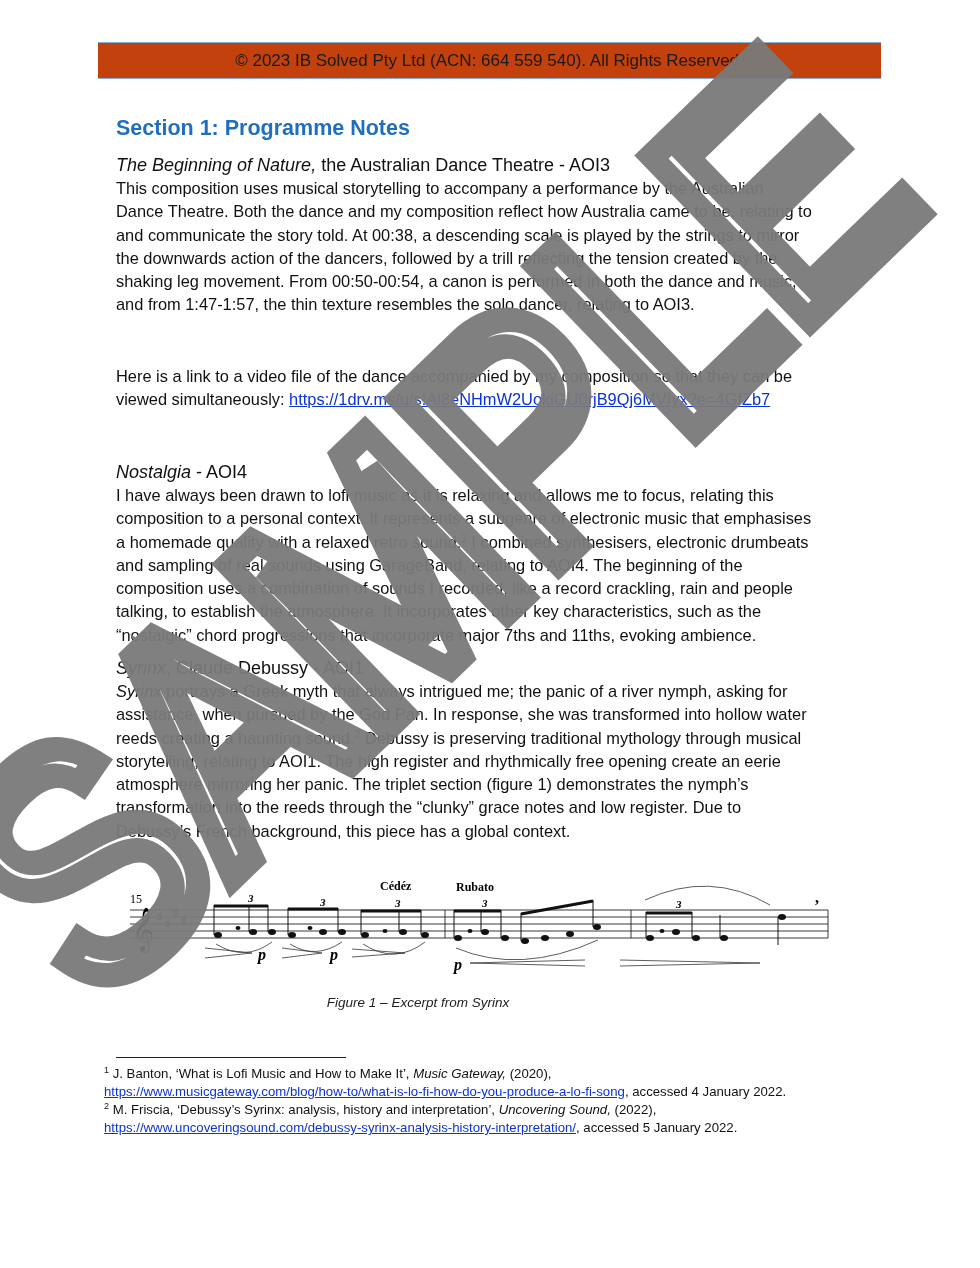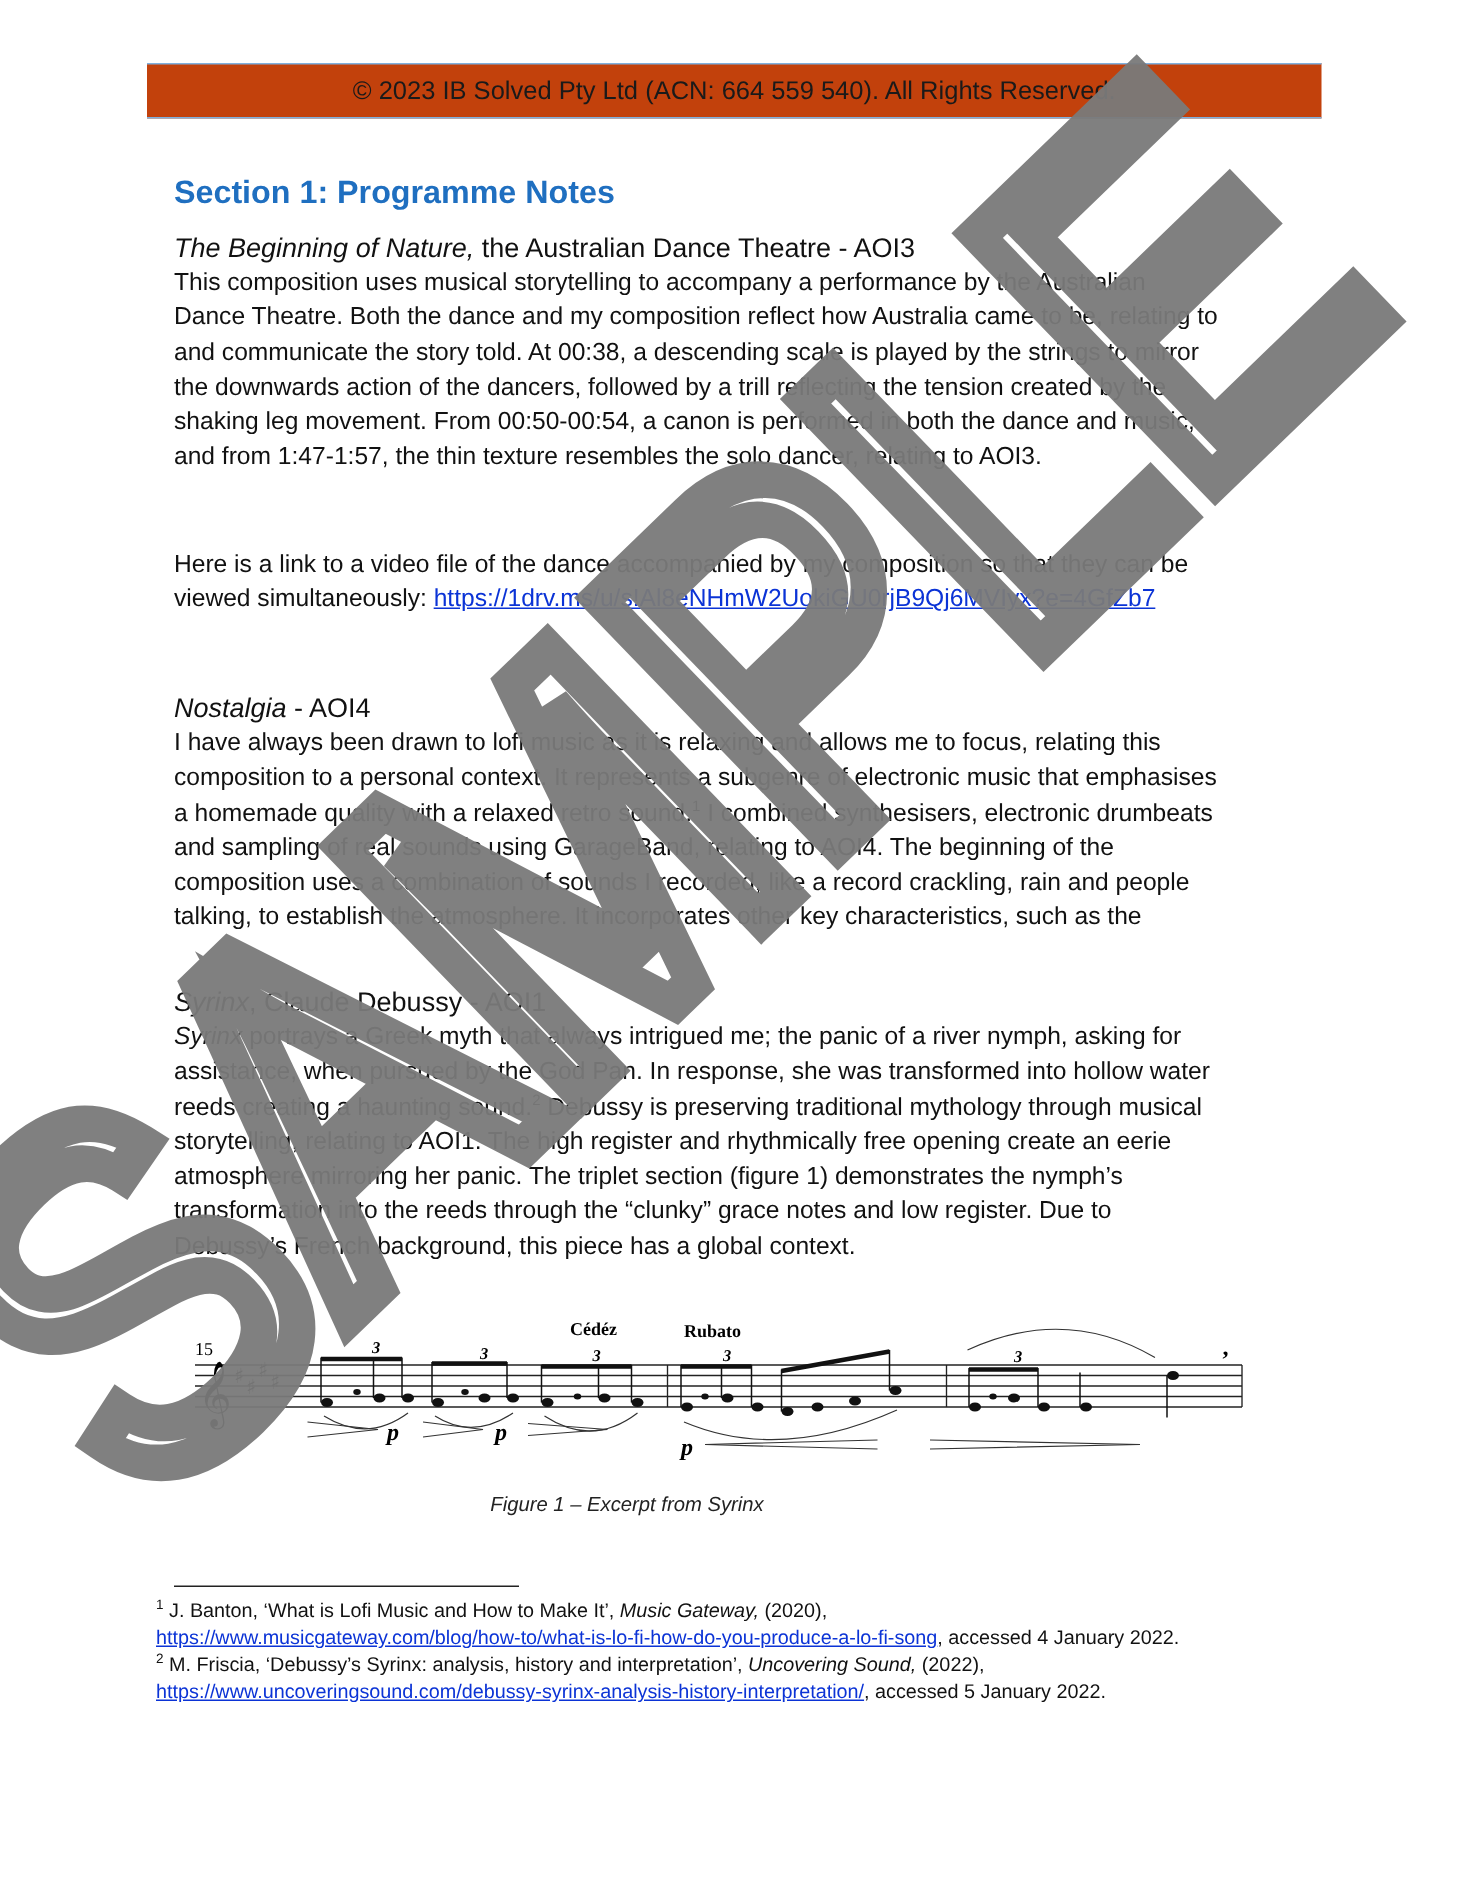--- a/index.html
+++ b/index.html
@@ -67,20 +67,21 @@
 
   <div class="block" style="top:437px;margin-top:24px;">
     <div class="h2"><i>Nostalgia</i><span> - AOI4</span></div>
     <div class="p">
       <span class="line">I have always been drawn to lofi music as it is relaxing and allows me to focus, relating this</span>
       <span class="line">composition to a personal context. It represents a subgenre of electronic music that emphasises</span>
       <span class="line"><span>a homemade quality with a relaxed retro sound.</span><sup>1</sup><span> I combined synthesisers, electronic drumbeats</span></span>
       <span class="line">and sampling of real sounds using GarageBand, relating to AOI4. The beginning of the</span>
       <span class="line">composition uses a combination of sounds I recorded, like a record crackling, rain and people</span>
       <span class="line">talking, to establish the atmosphere. It incorporates other key characteristics, such as the</span>
+      <span class="line">“nostalgic” chord progressions that incorporate major 7ths and 11ths, evoking ambience.</span>
     </div>
   </div>
 
   <div class="block" style="top:657px;">
     <div class="h2"><i>Syrinx</i><span>, Claude Debussy - AOI1</span></div>
     <div class="p">
       <span class="line"><i>Syrinx</i><span> portrays a Greek myth that always intrigued me; the panic of a river nymph, asking for</span></span>
       <span class="line">assistance, when pursued by the God Pan. In response, she was transformed into hollow water</span>
       <span class="line"><span>reeds creating a haunting sound.</span><sup>2</sup><span> Debussy is preserving traditional mythology through musical</span></span>
       <span class="line">storytelling, relating to AOI1. The high register and rhythmically free opening create an eerie</span>

